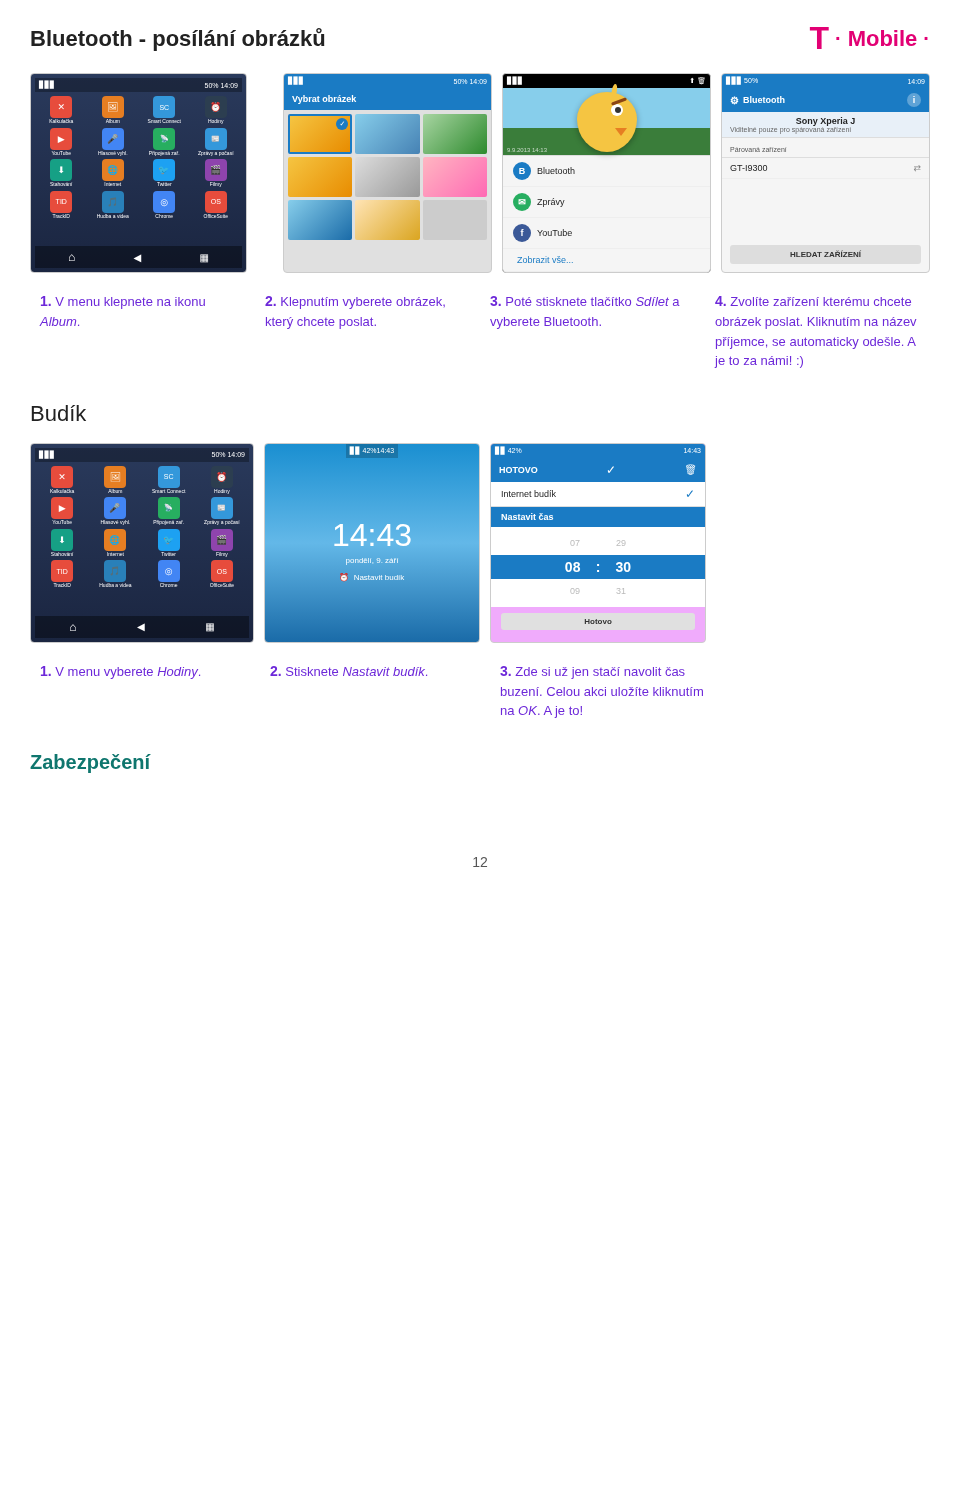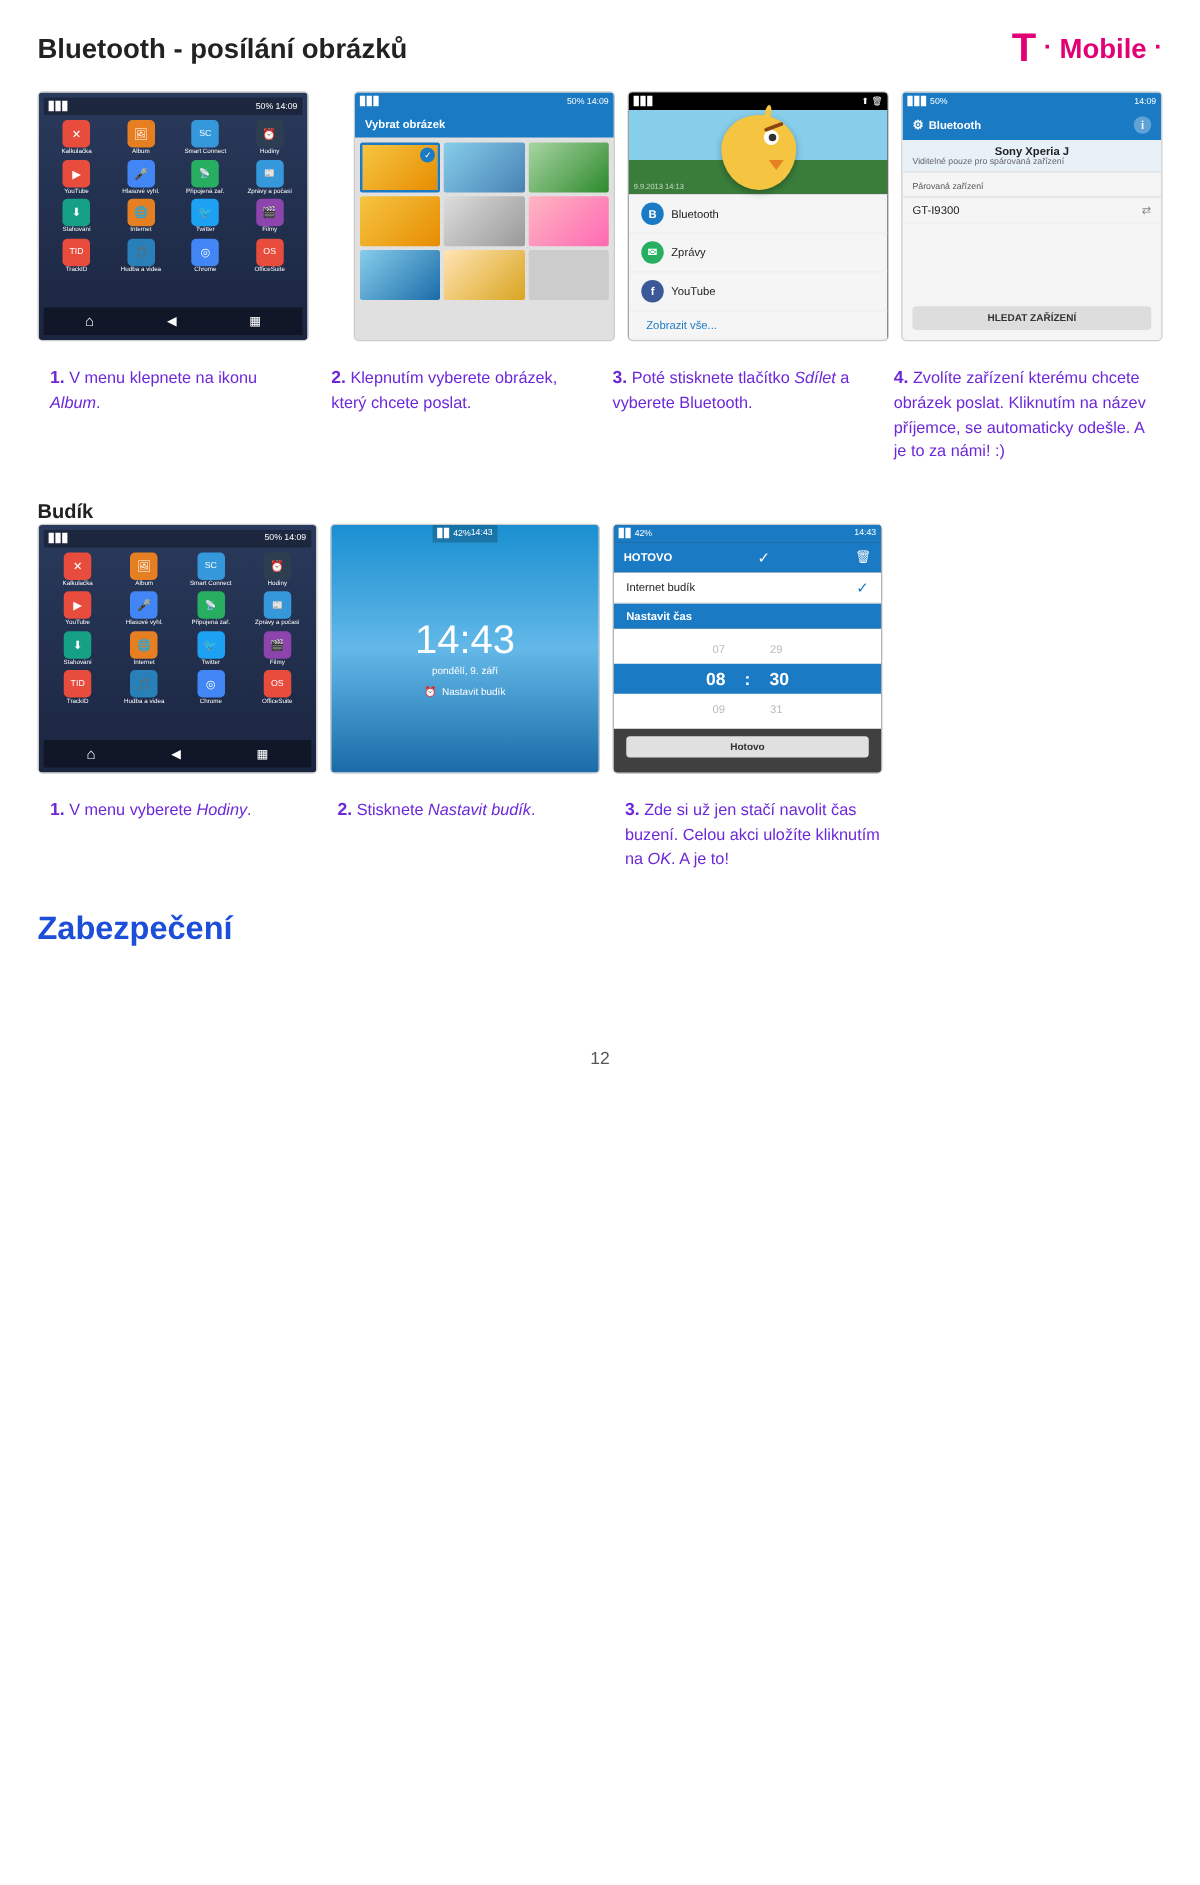--- a/index.html
+++ b/index.html
@@ -228,23 +228,24 @@
       font-size: 14px;
     }
 
     
     .section-divider {
       margin: 10px 0 16px 0;
     }
 
     
     .budik-title {
-      font-size: 16px;
-      font-weight: bold;
+      font-size: 22px;
+      font-weight: normal;
       color: #222;
+      margin-bottom: 16px;
     }
 
     
     .screen-lockscreen {
       background: linear-gradient(180deg, #1a8fd1 0%, #63b8e8 50%, #1a6ba8 100%);
       display: flex;
       flex-direction: column;
       align-items: center;
       justify-content: center;
     }
@@ -334,23 +335,23 @@
       background: #e0e0e0;
       border-radius: 3px;
       padding: 4px;
       text-align: center;
       font-size: 8px;
       color: #333;
       font-weight: bold;
     }
 
     .zabezpeceni-title {
-      font-size: 26px;
-      font-weight: bold;
-      color: #1d4ed8;
+      font-size: 20px;
+      font-weight: bold;
+      color: #0f766e;
       margin-top: 20px;
     }
 
     .page-number {
       text-align: center;
       font-size: 14px;
       color: #555;
       margin-top: 20px;
     }
 
@@ -724,21 +725,21 @@
       <div style="flex:1;display:flex;flex-direction:column;align-items:center;justify-content:center;">
         <div class="lockscreen-time">14:43</div>
         <div class="lockscreen-date">pondělí, 9. září</div>
         <div class="lockscreen-alarm">
           <span>⏰</span>
           <span>Nastavit budík</span>
         </div>
       </div>
     </div>
 
-    <div class="phone-screen screen-alarm" style="background:#404040;display:flex;flex-direction:column;">
+    <div class="phone-screen screen-alarm" style="background:#f0abfc;display:flex;flex-direction:column;">
       <div class="screen-statusbar" style="background:#1a7bc4;">
         <span>▊▊ 42%</span>
         <span>14:43</span>
       </div>
 
       <div style="background:#1a7bc4;padding:5px 8px;display:flex;align-items:center;justify-content:space-between;">
         <span style="color:#fff;font-size:9px;font-weight:bold;">HOTOVO</span>
         <span style="color:#fff;font-size:12px;">✓</span>
         <span style="color:#fff;font-size:10px;">🗑</span>
       </div>

